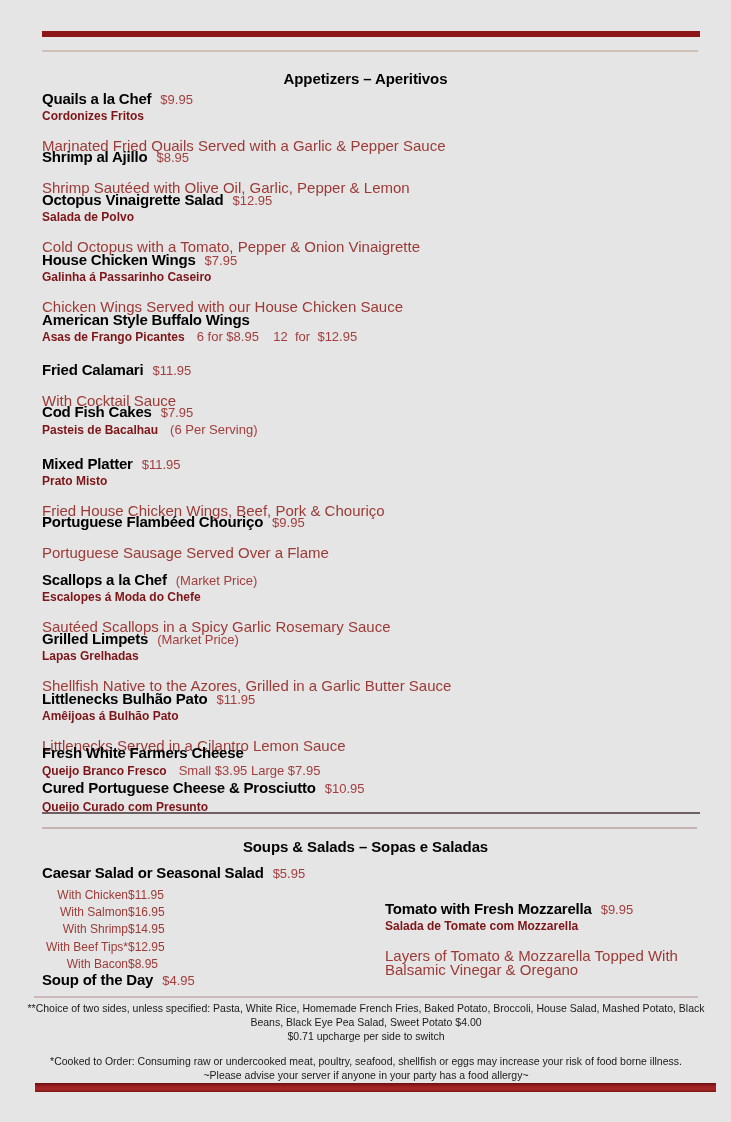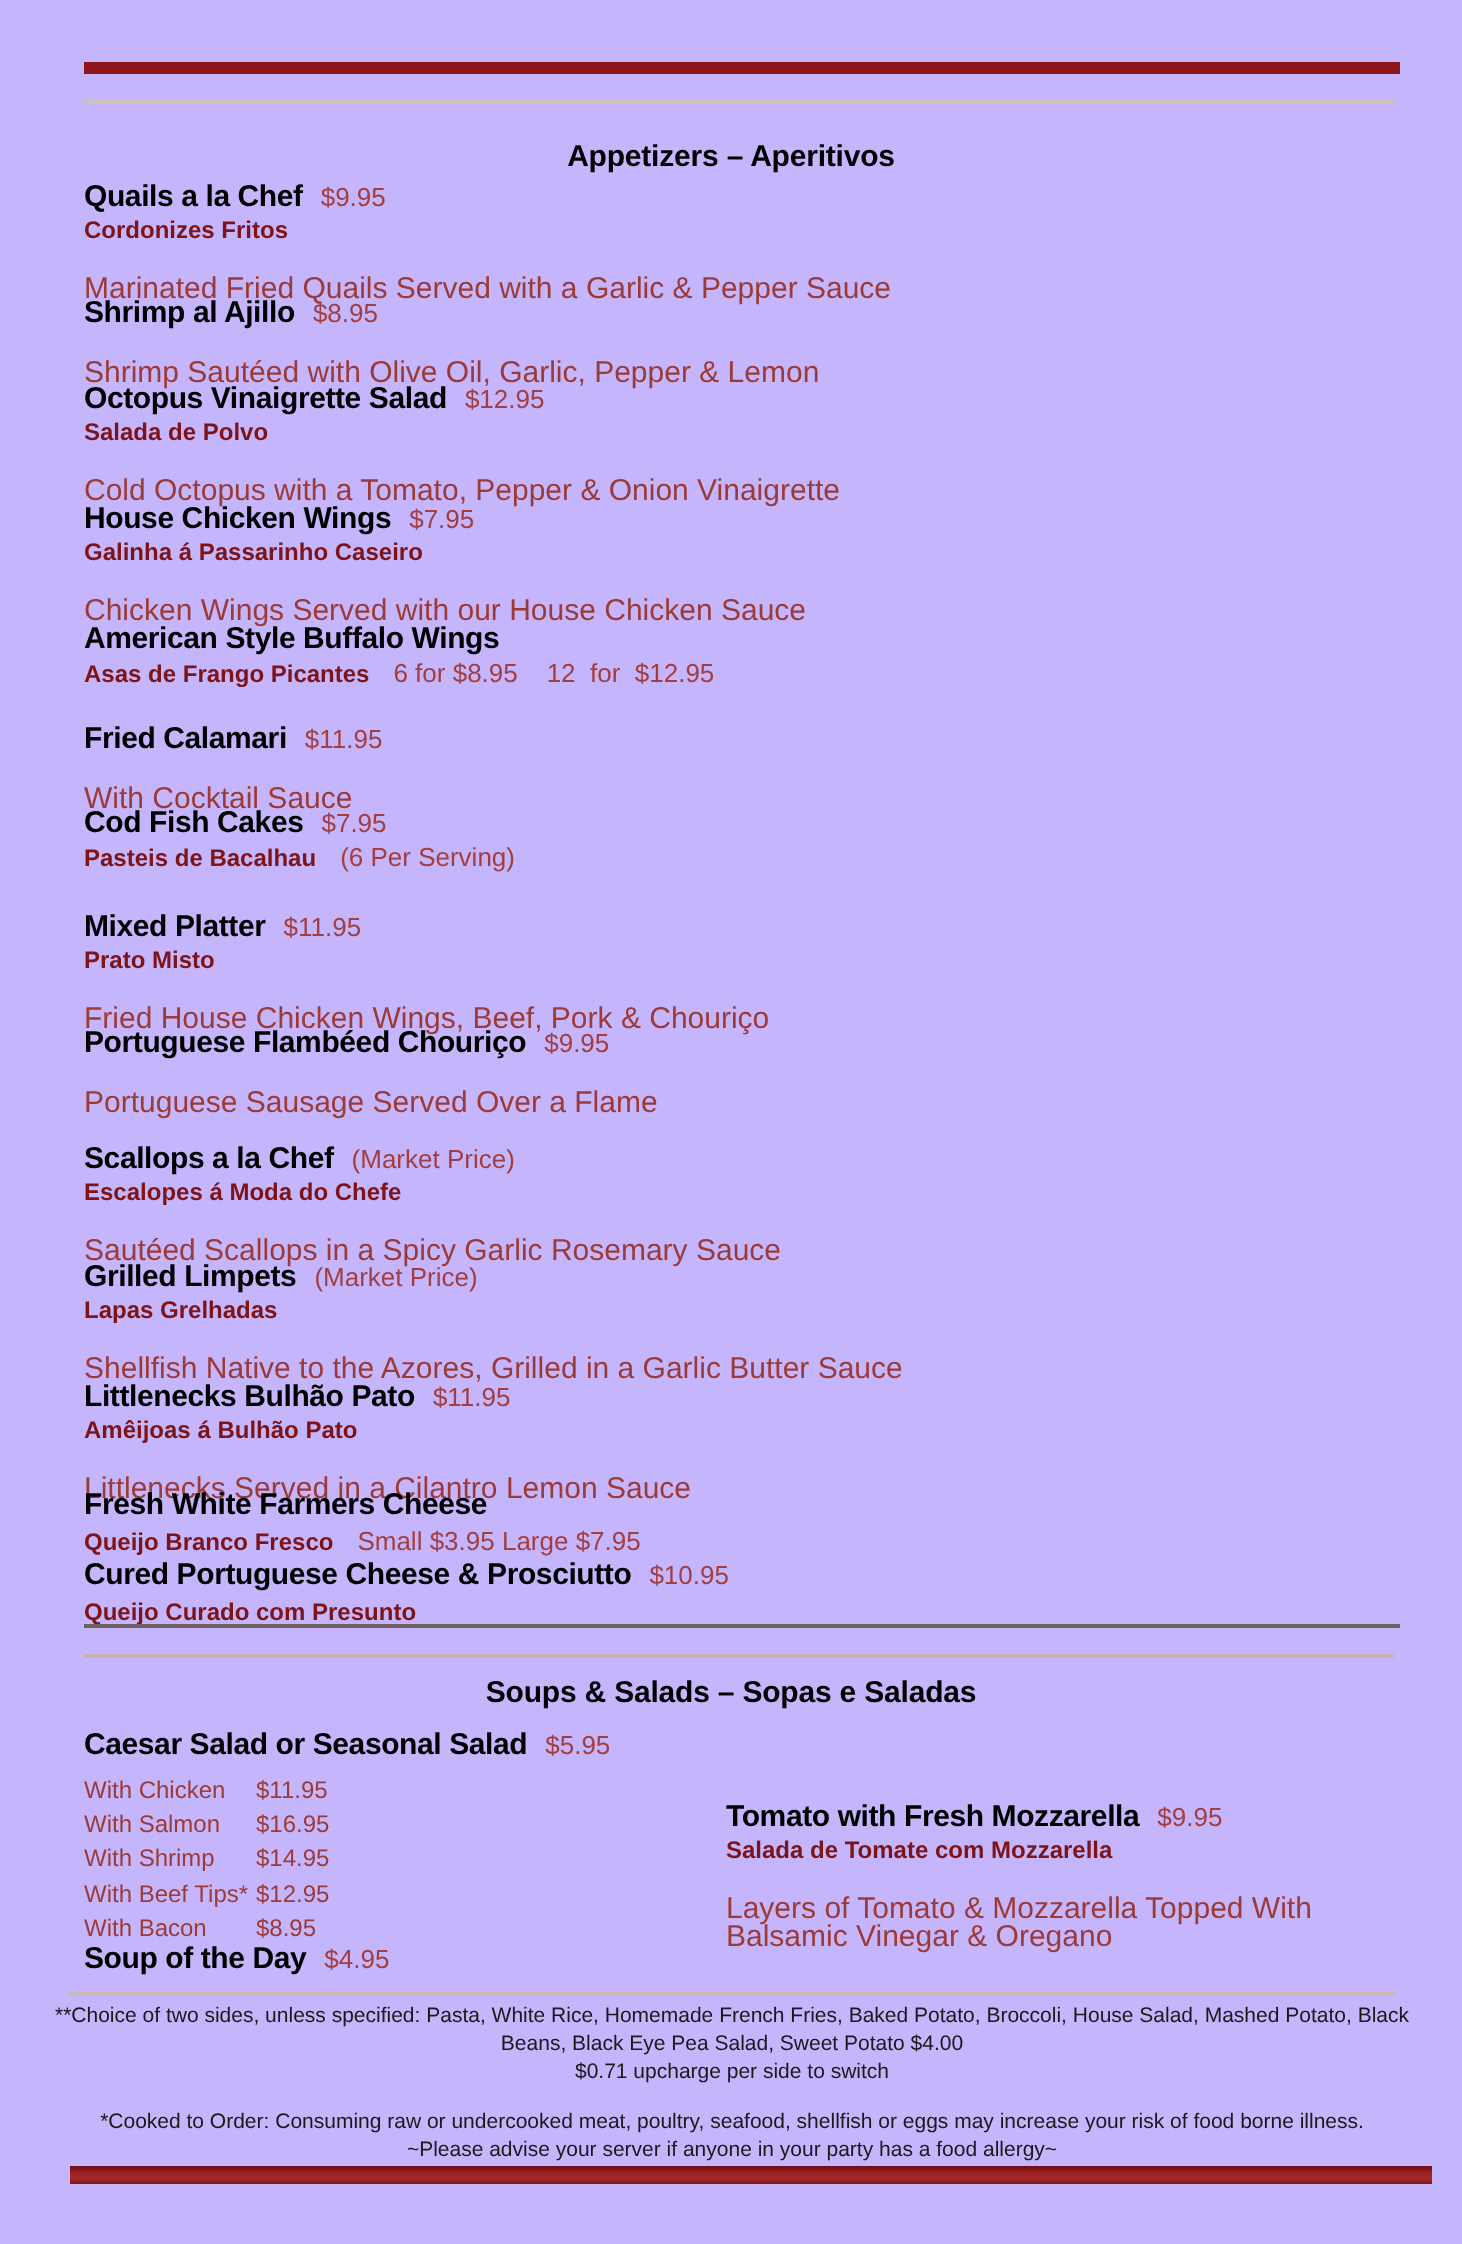--- a/index.html
+++ b/index.html
@@ -1,17 +1,17 @@
 <!DOCTYPE html>
 <html><head>
 <meta charset="utf-8">
 <style>
   html,body{margin:0;padding:0;background:#fff;}
   .page{
-    position:relative;width:731px;height:1122px;background:#c4b5fd;
+    position:relative;width:731px;height:1122px;background:#e5e5e5;
     font-family:"Liberation Sans",sans-serif;overflow:hidden;
   }
   .abs{position:absolute;}
   
   .bar-top{top:31px;left:42px;width:658px;height:6px;background:#8b1518;}
   .line-top{top:50px;left:42px;width:656px;height:2px;background:#cfc0b8;}
   .line-mid-a{top:812px;left:42px;width:658px;height:2px;background:#6e6062;}
   .line-mid-b{top:827px;left:42px;width:655px;height:2px;background:#c6b4b4;}
   .line-foot{top:996px;left:34px;width:664px;height:2px;background:#cbb9b9;}
   .bar-bottom{top:1083px;left:35px;width:681px;height:9px;
@@ -24,21 +24,21 @@
   .trow{font-weight:bold;font-size:15px;line-height:17px;color:#000;letter-spacing:-0.2px;}
   .pr{font-weight:normal;font-size:13px;color:#a33e3e;margin-left:9px;letter-spacing:0;text-align:center;}
   .ptl{font-weight:bold;font-size:12px;line-height:15px;color:#7d1417;margin-top:1px;}
   .ex{font-weight:normal;font-size:13px;color:#a33e3e;margin-left:12px;white-space:pre-wrap;}
   .ds{font-size:15px;line-height:14px;color:#9c3a36;margin-top:15px;}
   .cheese .trow{line-height:18px;}
   .cheese .ptl{line-height:16px;}
   
   .opt-rows{left:42px;top:887px;width:300px;}
   .opt{font-size:12px;line-height:17.2px;color:#9c3a36;}
-  .opt .lbl{display:inline-block;width:86px;}
+  .opt .lbl{display:inline-block;width:86px;text-align:right;}
   .rcol{left:385px;width:310px;}
   
   .fnote{left:24px;width:684px;text-align:center;font-size:10.5px;line-height:13.5px;color:#1a1a1a;}
 </style>
 </head>
 <body>
 
 <div class="page">
 
   <div class="abs bar-top"></div>
@@ -135,21 +135,21 @@
     <div class="opt"><span class="lbl">With Shrimp</span><span>$14.95</span></div>
     <div class="opt"><span class="lbl">With Beef Tips*</span><span>$12.95</span></div>
     <div class="opt"><span class="lbl">With Bacon</span><span>$8.95</span></div>
   </div>
 
   <div class="abs item" style="top:971px">
     <div class="trow"><span>Soup of the Day</span><span class="pr">$4.95</span></div>
   </div>
 
 
-  <div class="abs rcol item" style="left:363px;top:900px">
+  <div class="abs rcol item" style="left:385px;top:900px">
     <div class="trow"><span>Tomato with Fresh Mozzarella</span><span class="pr">$9.95</span></div>
     <div class="ptl">Salada de Tomate com Mozzarella</div>
     <div class="ds" style="width:300px">Layers of Tomato &amp; Mozzarella Topped With Balsamic Vinegar &amp; Oregano</div>
   </div>
 
   <div class="abs line-foot"></div>
 
   <div class="abs fnote" style="top:1002px">**Choice of two sides, unless specified: Pasta, White Rice, Homemade French Fries, Baked Potato, Broccoli, House Salad, Mashed Potato, Black Beans, Black Eye Pea Salad, Sweet Potato $4.00</div>
   <div class="abs fnote" style="top:1030px">$0.71 upcharge per side to switch</div>
   <div class="abs fnote" style="top:1055px">*Cooked to Order: Consuming raw or undercooked meat, poultry, seafood, shellfish or eggs may increase your risk of food borne illness.</div>

